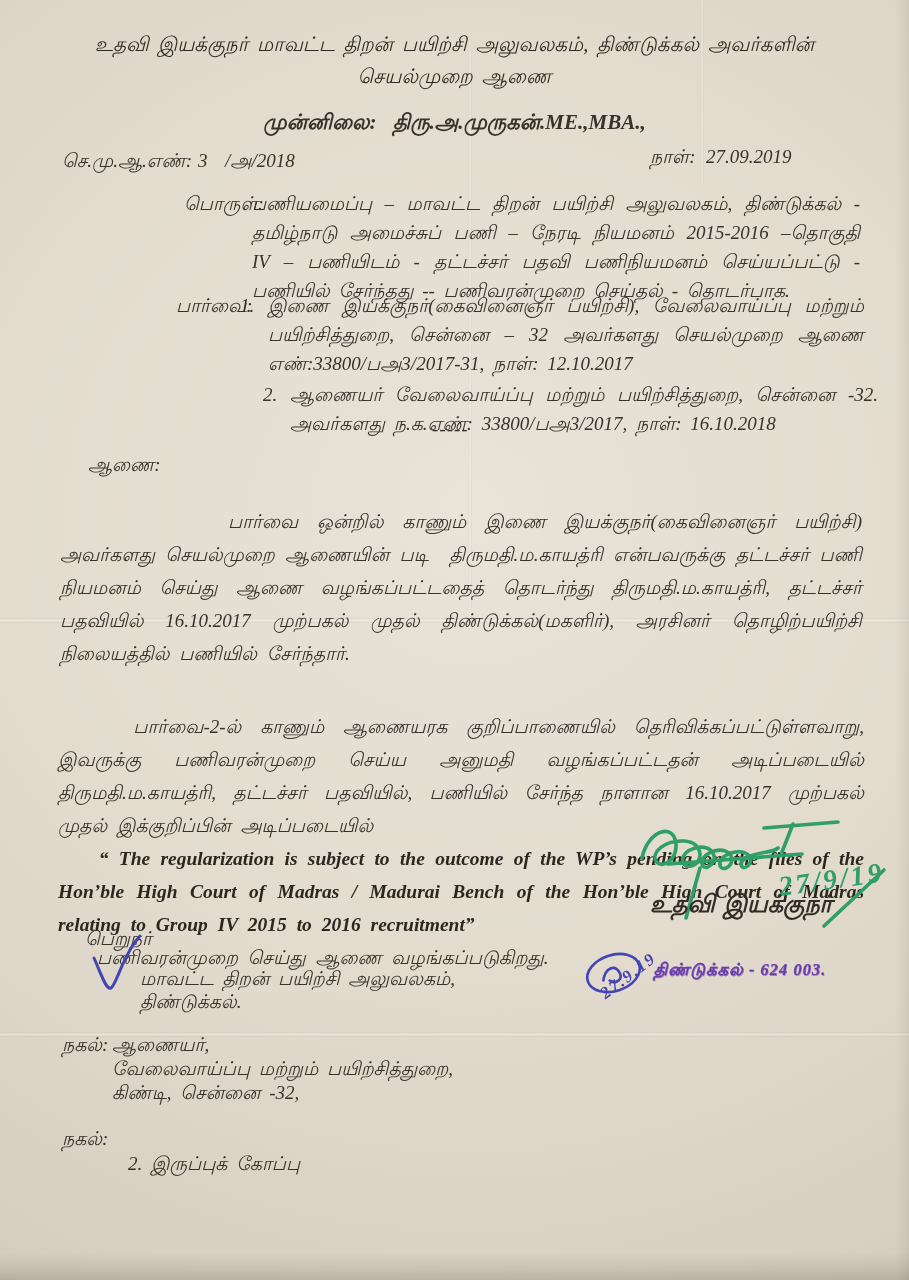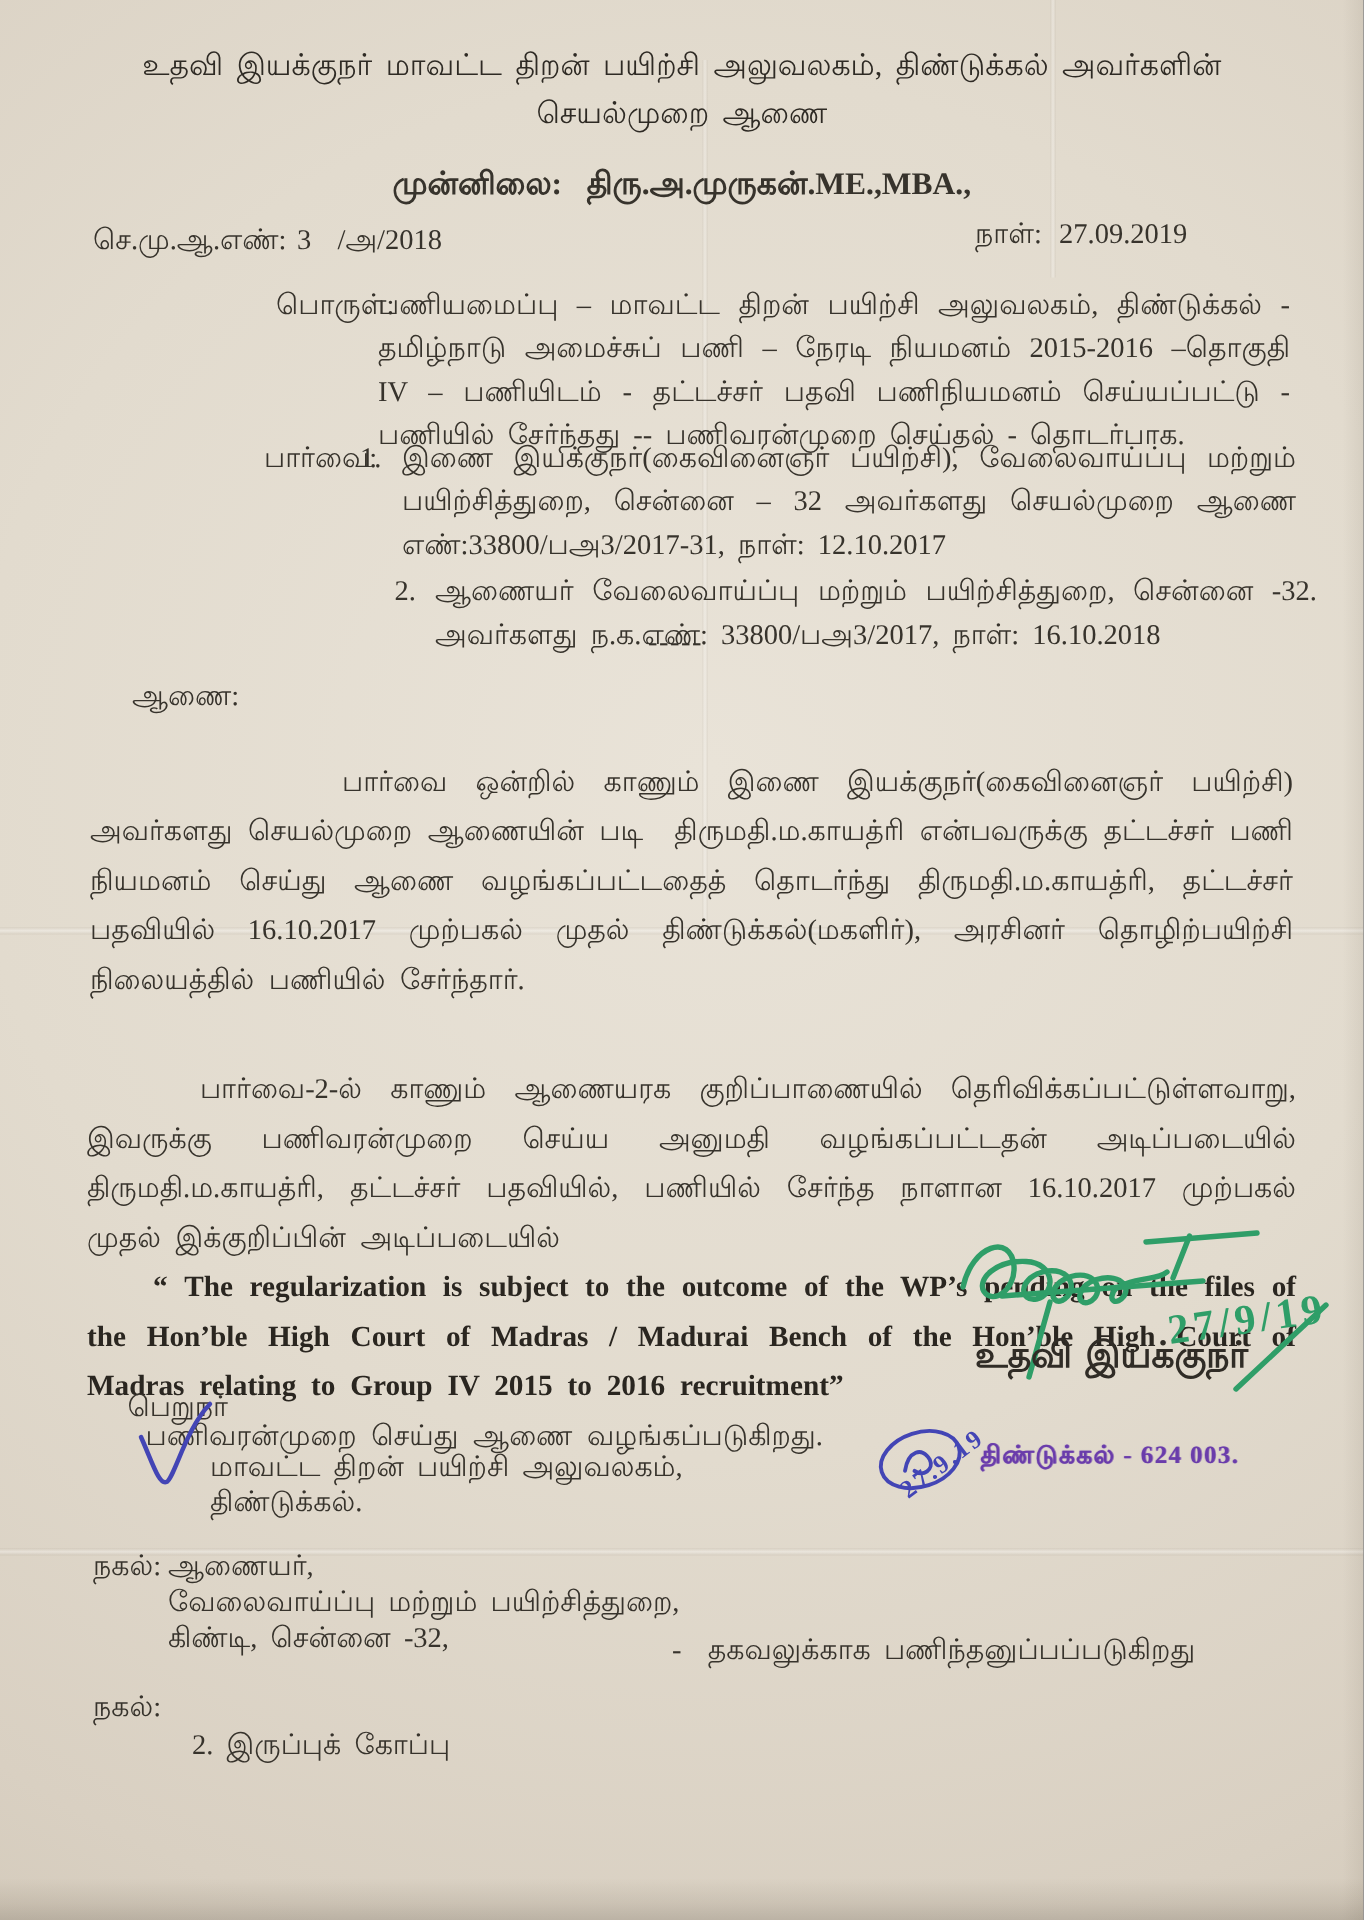--- a/index.html
+++ b/index.html
@@ -2,20 +2,21 @@
 <html><head>
 <meta charset="utf-8">
 <style>
   html,body{margin:0;padding:0;background:#888;}
   .page{
     position:relative; width:909px; height:1280px; overflow:hidden;
     background:
       radial-gradient(ellipse 120% 80% at 52% 40%, #e9e3d8 0%, #e2dbce 45%, #d9d0c2 78%, #cfc5b5 100%);
     font-family:"Liberation Serif", serif;
     color:#37332c;
+    font-style:italic;
   }
   .t{position:absolute; white-space:pre-wrap;}
   .center{left:0; right:0; text-align:center;}
   .body-text{font-size:19px; line-height:29px; word-spacing:4px;}
   .para{font-size:19px; line-height:33px; word-spacing:5px; text-align:justify;margin-top:39px;}
   .bold{font-weight:bold;}
   .eng-bold{font-weight:bold; font-size:19.5px; color:#2a2620;}
   .stamp{
     color:#6a3cab; font-weight:bold; text-align:center;
     text-shadow:0.6px 0.6px 0.4px rgba(106,60,171,0.55), -0.4px 0 0.6px rgba(106,60,171,0.35);
@@ -102,18 +103,17 @@
   <svg style="position:absolute; left:88px; top:930px;" width="58" height="66" viewBox="0 0 58 66">
     <path d="M6,28 C14,46 18,60 23,58 C28,56 36,22 52,6" fill="none" stroke="#4345b5" stroke-width="3" stroke-linecap="round"></path>
   </svg>
   <div class="t body-text" style="left:140px; top:964px;">மாவட்ட திறன் பயிற்சி அலுவலகம்,</div>
   <div class="t body-text" style="left:140px; top:987px;">திண்டுக்கல்.</div>
 
   <div class="t body-text" style="left:62px; top:1030px;">நகல்:</div>
   <div class="t body-text" style="left:112px; top:1030px;">ஆணையர்,</div>
   <div class="t body-text" style="left:112px; top:1054px;">வேலைவாய்ப்பு மற்றும் பயிற்சித்துறை,</div>
   <div class="t body-text" style="left:112px; top:1078px;">கிண்டி, சென்னை -32,</div>
-  <div class="t body-text" style="left:448px; top:1086px;">-  தகவலுக்காக பணிந்தனுப்பப்படுகிறது</div>
 
   <div class="t body-text" style="left:62px; top:1124px;">நகல்:</div>
   <div class="t body-text" style="left:128px; top:1149px;">2. இருப்புக் கோப்பு</div>
 
 </div>
 
 </body></html>

